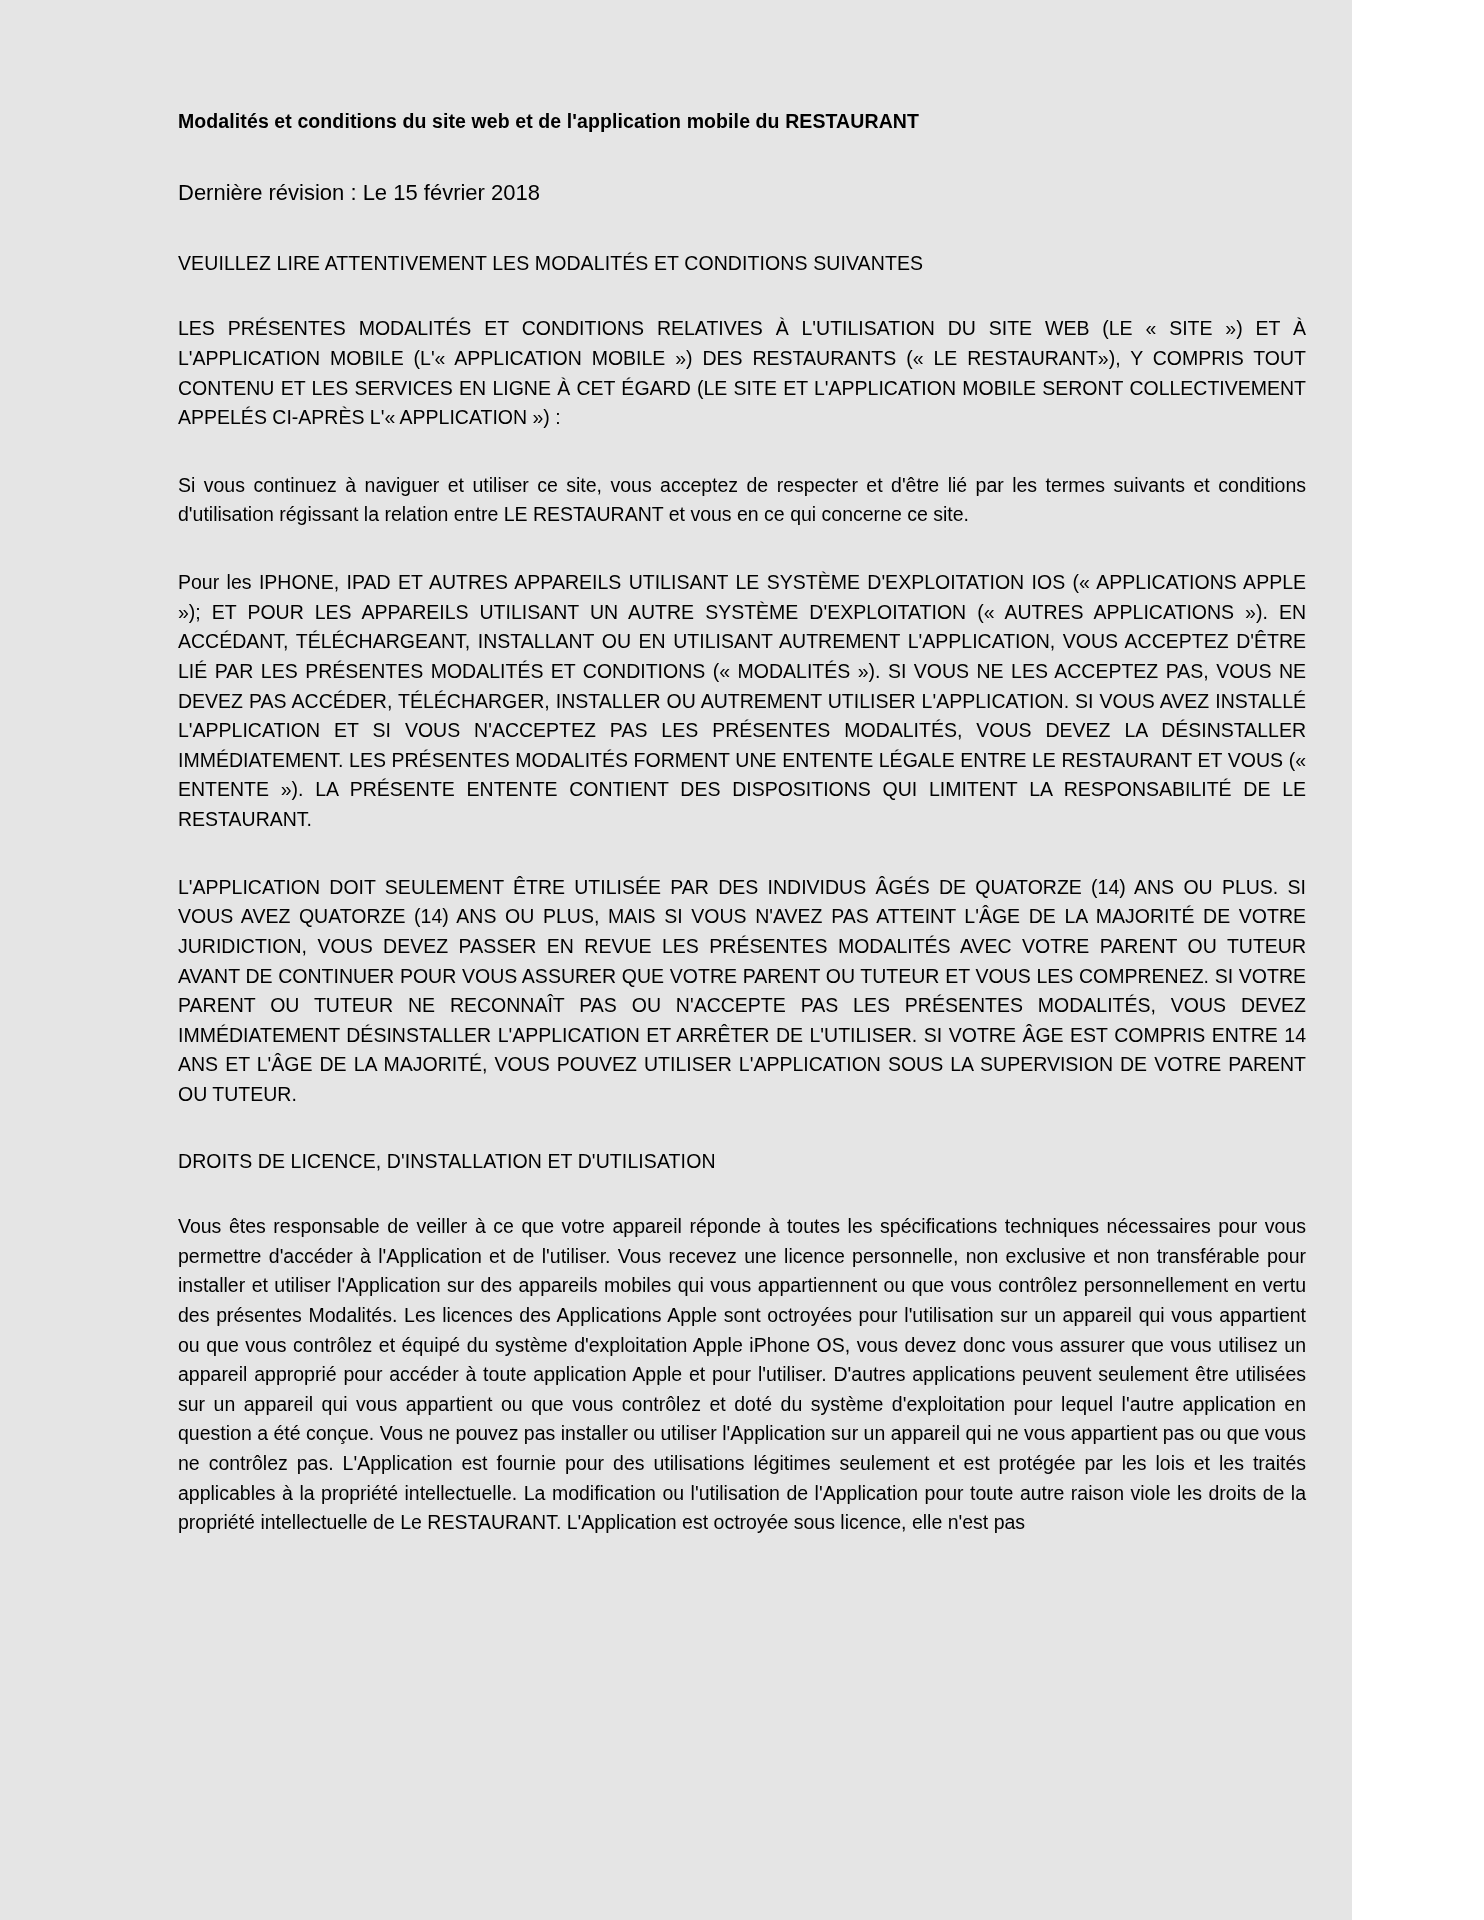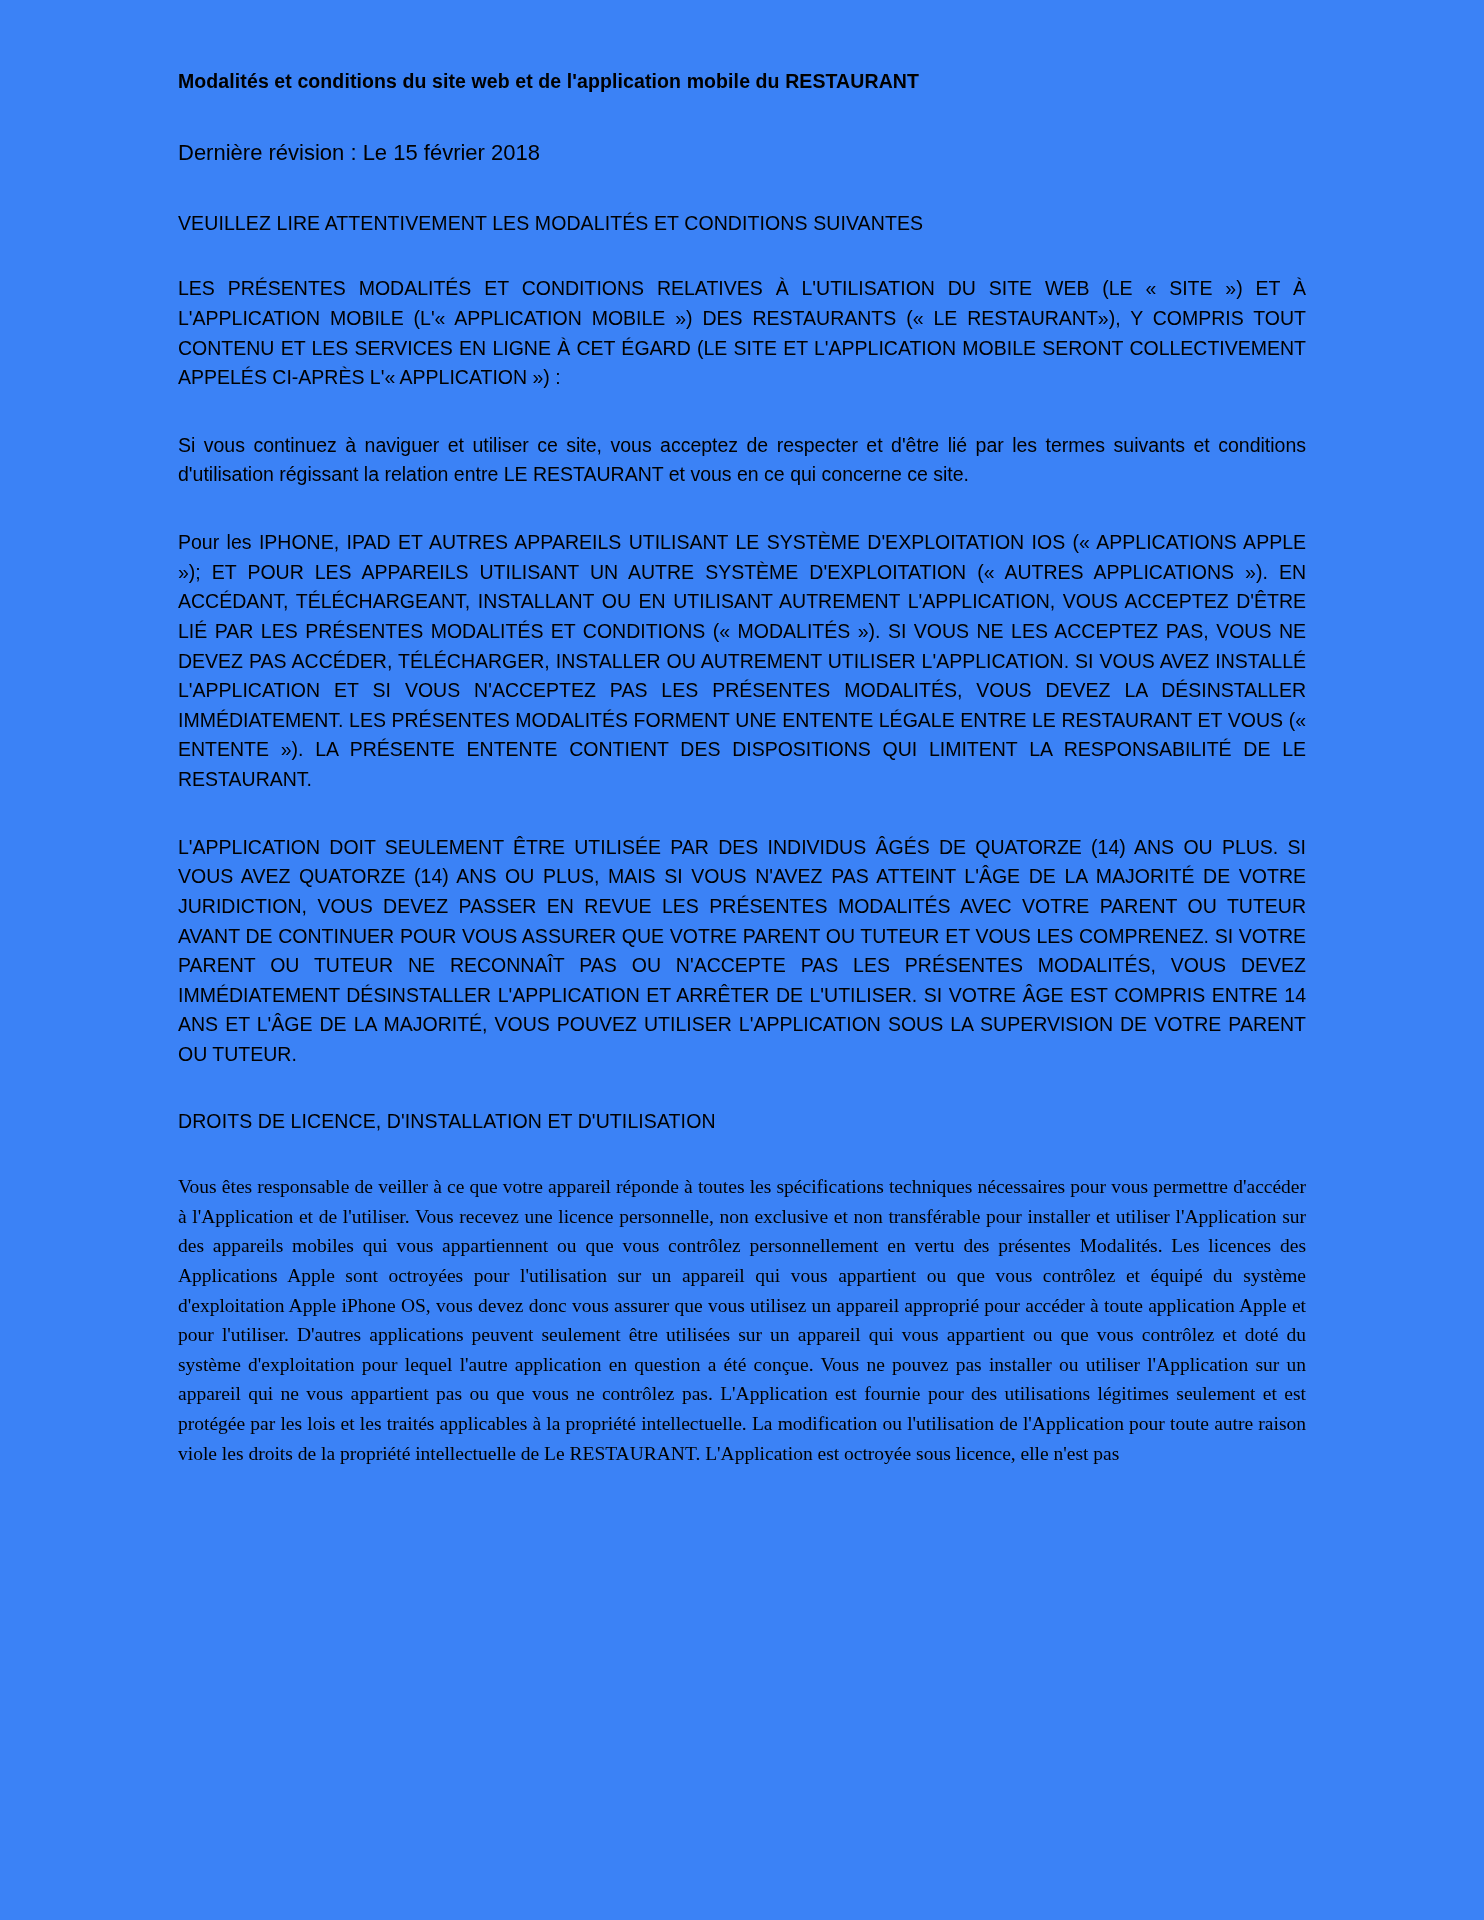--- a/index.html
+++ b/index.html
@@ -7,25 +7,25 @@
     padding: 0;
     background: #ffffff;
   }
   body {
     width: 1484px;
     min-height: 1920px;
     font-family: "Liberation Sans", sans-serif;
     color: #000000;
   }
   .page {
-    width: 1484px;
+    width: 1352px;
     min-height: 1920px;
     box-sizing: border-box;
-    padding: 68px 178px 60px 178px;
-    background: #3b82f6;
+    padding: 108px 178px 60px 178px;
+    background: #e5e5e5;
   }
   .doc {
     width: 1128px;
   }
   h1.doc-title {
     font-size: 19.5px;
     font-weight: bold;
     line-height: 1.35;
     margin: 0 0 44px 0;
     letter-spacing: 0.1px;
@@ -43,21 +43,20 @@
     letter-spacing: 0.1px;
   }
   p.body {
     font-size: 19.5px;
     line-height: 1.52;
     text-align: justify;
     margin: 0 0 38px 0;
   }
   p.body:last-child {
     margin-bottom: 8px;
-    font-family: Liberation Serif, serif;
   }
   .caps {
     text-transform: none;
   }
 </style>
 </head>
 <body>
 
 <div class="page">
   <div class="doc">

